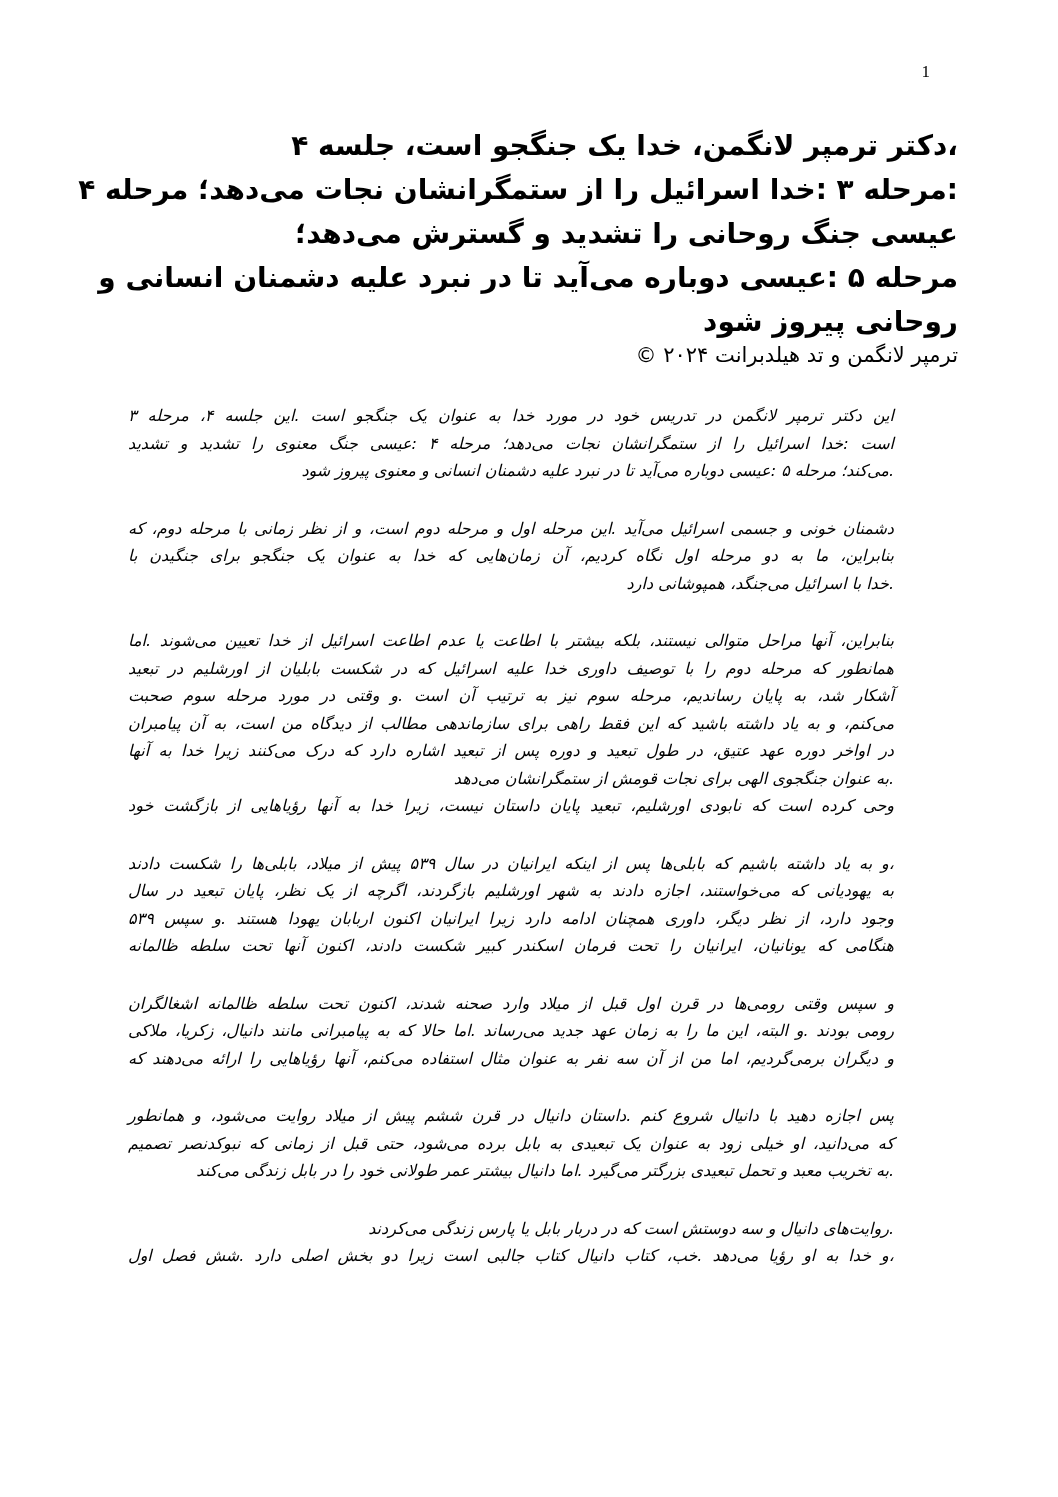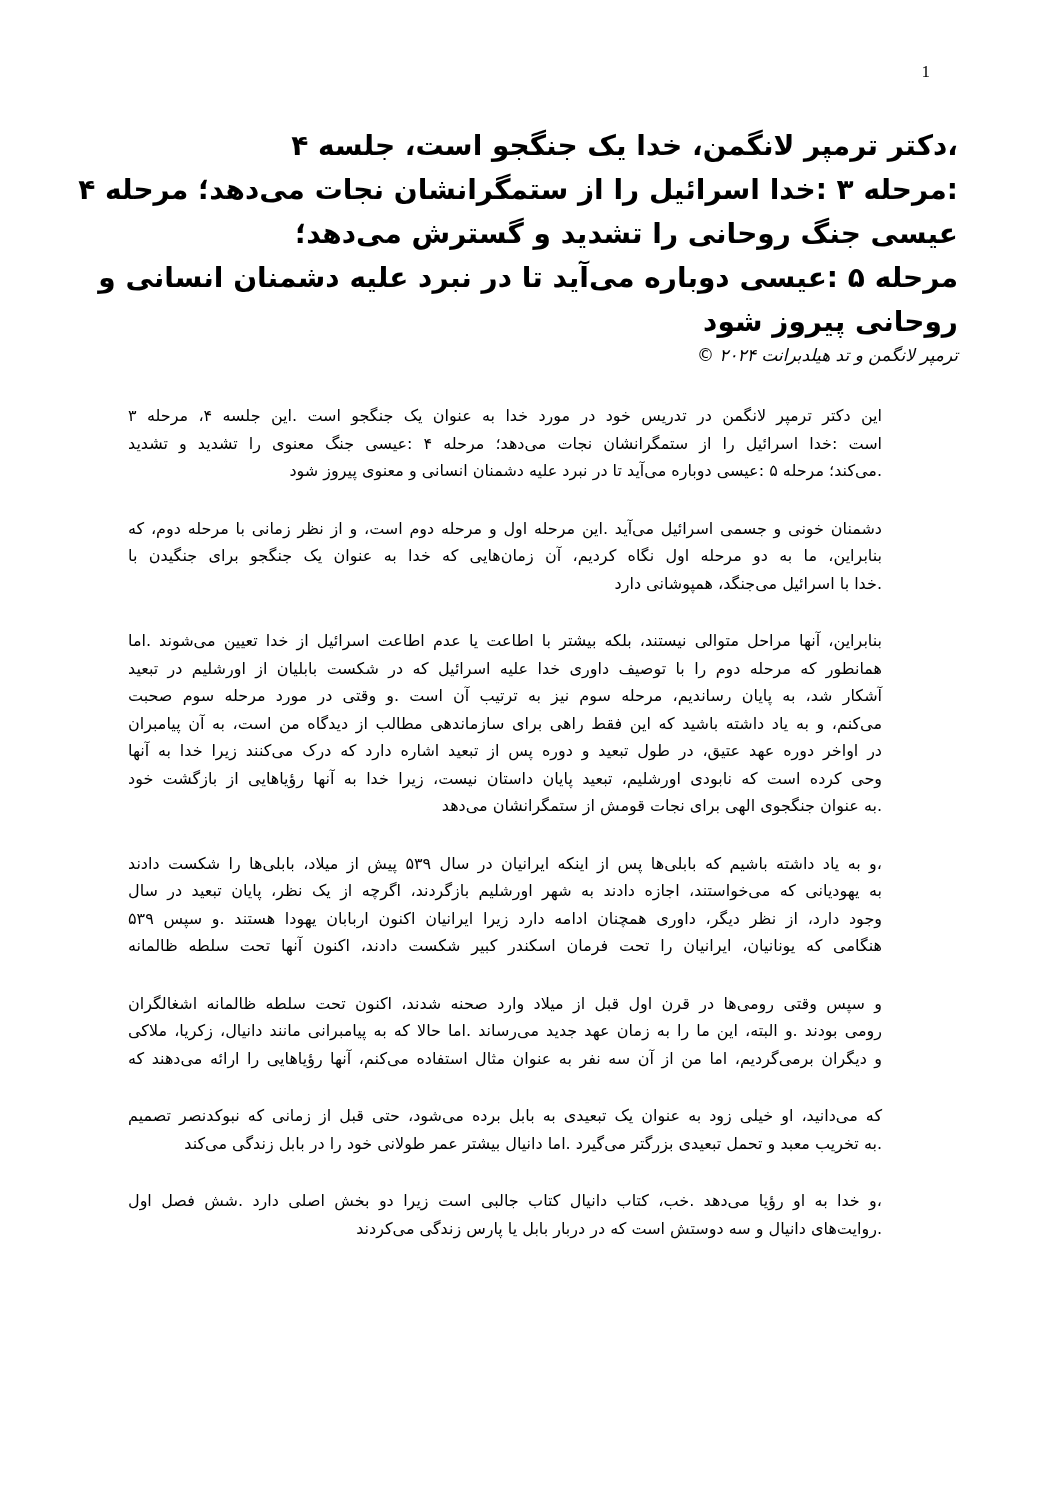--- a/index.html
+++ b/index.html
@@ -34,35 +34,35 @@
     .title-line {
       font-family: "DejaVu Sans", "Liberation Sans", sans-serif;
       font-weight: bold;
       font-size: 28px;
       line-height: 44px;
       white-space: nowrap;
       unicode-bidi: plaintext;
     }
     .byline {
       font-family: "DejaVu Sans", "Liberation Sans", sans-serif;
-      font-size: 17px;
+      font-size: 21px;
       line-height: 26px;
       margin-top: -2px;
       white-space: nowrap;
-      font-style: italic;
     }
     .body-block {
       position: absolute;
       top: 402px;
       left: 128px;
       width: 766px;
       direction: rtl;
     }
     .para {
-      margin: 0 12px 30px 0;
+      margin: 0 0 30px 0;
+      font-style: italic;
     }
     .line {
       font-family: "DejaVu Sans", "Liberation Sans", sans-serif;
       font-size: 16px;
       line-height: 27.5px;
       white-space: nowrap;
       text-align: justify;
       text-align-last: justify;
       unicode-bidi: plaintext;
       direction: rtl;
@@ -98,40 +98,41 @@
     <div class="line">بنابراین، ما به دو مرحله اول نگاه کردیم، آن زمان‌هایی که خدا به عنوان یک جنگجو برای جنگیدن با</div>
     <div class="line last">.خدا با اسرائیل می‌جنگد، همپوشانی دارد</div>
   </div>
 
   <div class="para">
     <div class="line">بنابراین، آنها مراحل متوالی نیستند، بلکه بیشتر با اطاعت یا عدم اطاعت اسرائیل از خدا تعیین می‌شوند .اما</div>
     <div class="line">همانطور که مرحله دوم را با توصیف داوری خدا علیه اسرائیل که در شکست بابلیان از اورشلیم در تبعید</div>
     <div class="line">آشکار شد، به پایان رساندیم، مرحله سوم نیز به ترتیب آن است .و وقتی در مورد مرحله سوم صحبت</div>
     <div class="line">می‌کنم، و به یاد داشته باشید که این فقط راهی برای سازماندهی مطالب از دیدگاه من است، به آن پیامبران</div>
     <div class="line">در اواخر دوره عهد عتیق، در طول تبعید و دوره پس از تبعید اشاره دارد که درک می‌کنند زیرا خدا به آنها</div>
+    <div class="line last">.به عنوان جنگجوی الهی برای نجات قومش از ستمگرانشان می‌دهد</div>
     <div class="line">وحی کرده است که نابودی اورشلیم، تبعید پایان داستان نیست، زیرا خدا به آنها رؤیاهایی از بازگشت خود</div>
-    <div class="line last">.به عنوان جنگجوی الهی برای نجات قومش از ستمگرانشان می‌دهد</div>
   </div>
 
   <div class="para">
     <div class="line">،و به یاد داشته باشیم که بابلی‌ها پس از اینکه ایرانیان در سال ۵۳۹ پیش از میلاد، بابلی‌ها را شکست دادند</div>
     <div class="line">به یهودیانی که می‌خواستند، اجازه دادند به شهر اورشلیم بازگردند، اگرچه از یک نظر، پایان تبعید در سال</div>
     <div class="line">وجود دارد، از نظر دیگر، داوری همچنان ادامه دارد زیرا ایرانیان اکنون اربابان یهودا هستند .و سپس ۵۳۹</div>
     <div class="line">هنگامی که یونانیان، ایرانیان را تحت فرمان اسکندر کبیر شکست دادند، اکنون آنها تحت سلطه ظالمانه</div>
   </div>
 
   <div class="para">
     <div class="line">و سپس وقتی رومی‌ها در قرن اول قبل از میلاد وارد صحنه شدند، اکنون تحت سلطه ظالمانه اشغالگران</div>
     <div class="line">رومی بودند .و البته، این ما را به زمان عهد جدید می‌رساند .اما حالا که به پیامبرانی مانند دانیال، زکریا، ملاکی</div>
     <div class="line">و دیگران برمی‌گردیم، اما من از آن سه نفر به عنوان مثال استفاده می‌کنم، آنها رؤیاهایی را ارائه می‌دهند که</div>
   </div>
 
   <div class="para">
+    <div class="line">پس اجازه دهید با دانیال شروع کنم .داستان دانیال در قرن ششم پیش از میلاد روایت می‌شود، و همانطور</div>
     <div class="line">که می‌دانید، او خیلی زود به عنوان یک تبعیدی به بابل برده می‌شود، حتی قبل از زمانی که نبوکدنصر تصمیم</div>
     <div class="line last">.به تخریب معبد و تحمل تبعیدی بزرگتر می‌گیرد .اما دانیال بیشتر عمر طولانی خود را در بابل زندگی می‌کند</div>
   </div>
 
   <div class="para">
+    <div class="line last">.روایت‌های دانیال و سه دوستش است که در دربار بابل یا پارس زندگی می‌کردند</div>
     <div class="line">،و خدا به او رؤیا می‌دهد .خب، کتاب دانیال کتاب جالبی است زیرا دو بخش اصلی دارد .شش فصل اول</div>
-    <div class="line last">.روایت‌های دانیال و سه دوستش است که در دربار بابل یا پارس زندگی می‌کردند</div>
   </div>
 
 </div>
 
 </body></html>

